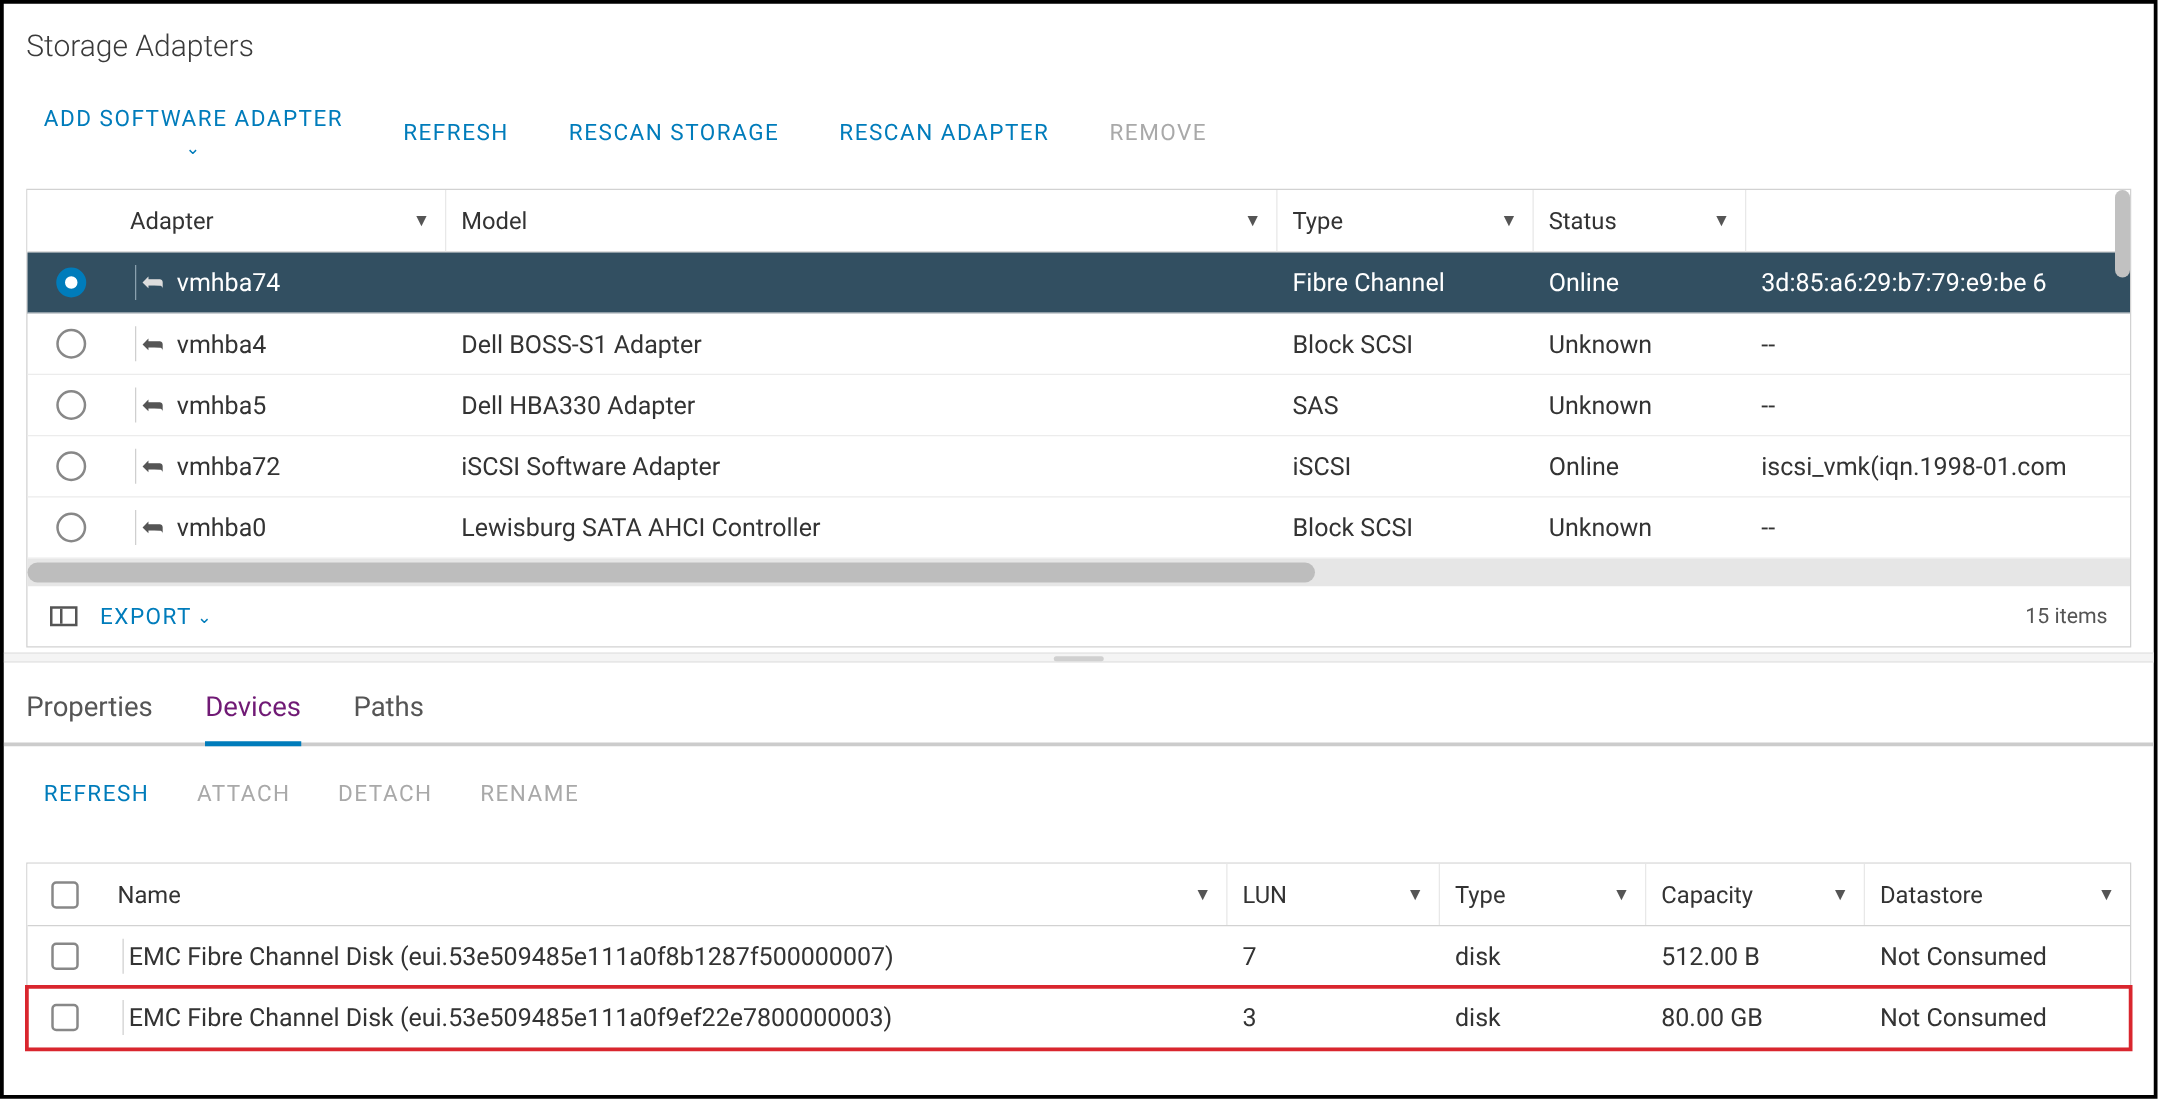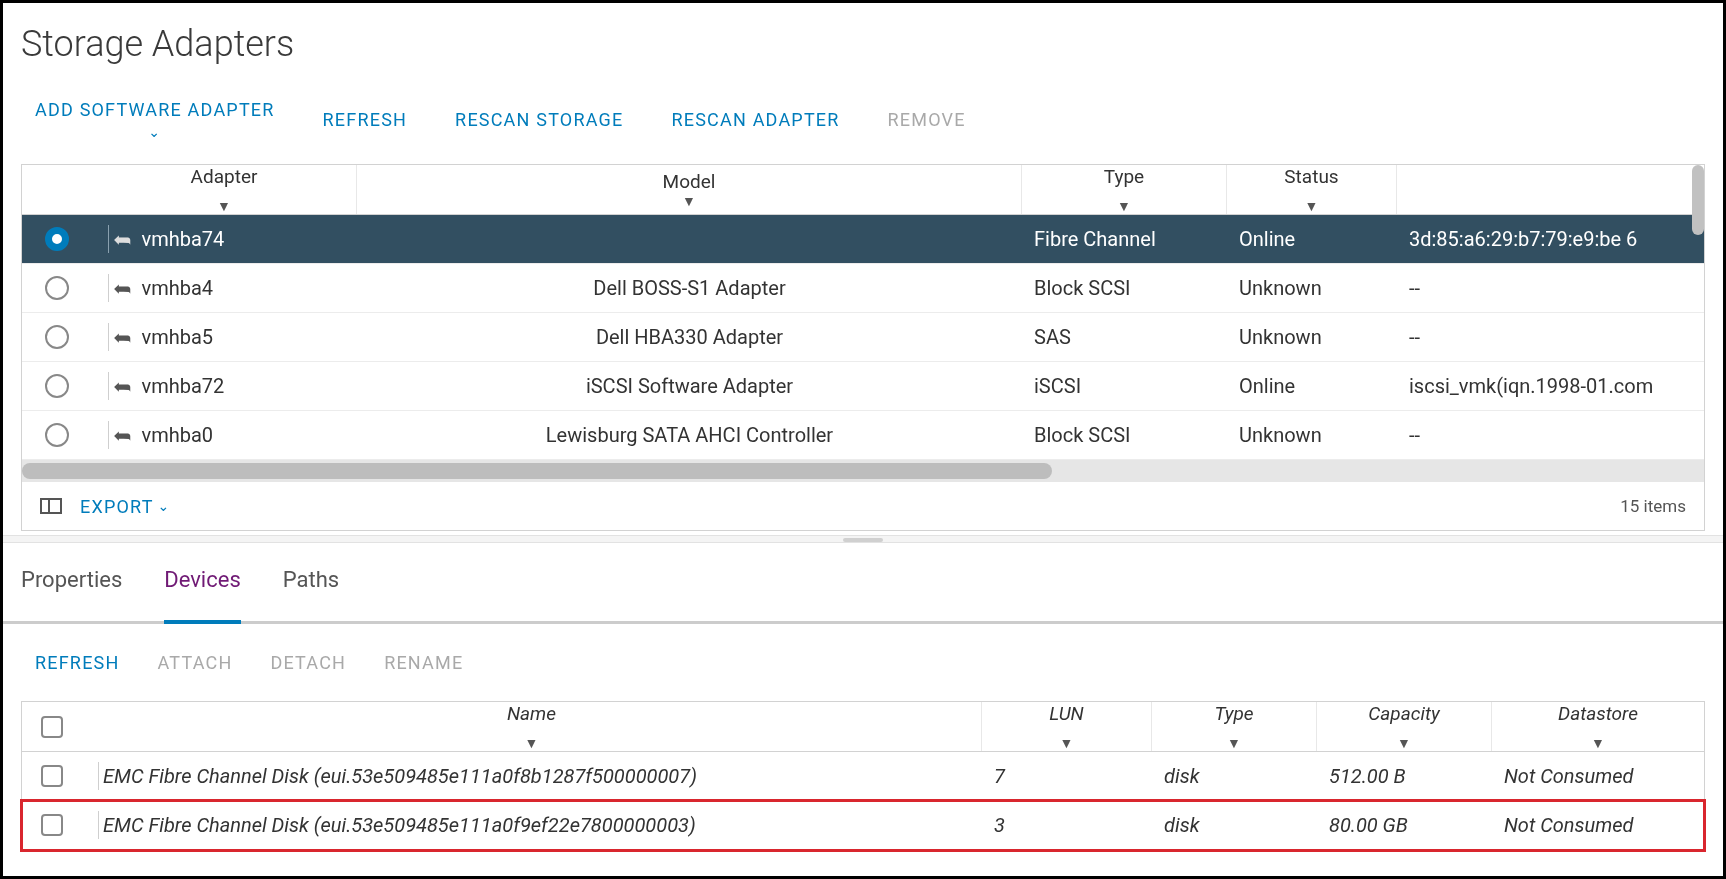--- a/index.html
+++ b/index.html
@@ -6,21 +6,21 @@
 body {
   font-family: -apple-system, BlinkMacSystemFont, "Segoe UI", Roboto, Helvetica, Arial, sans-serif;
   background: #fff;
   color: #333;
   width: 1726px;
   height: 879px;
   overflow: hidden;
   border: 3px solid #000;
 }
 .page-title {
-  font-size: 36px;
+  font-size: 24px;
   font-weight: 300;
   color: #3a3a3a;
   padding: 20px 18px 10px 18px;
 }
 .toolbar {
   display: flex;
   align-items: center;
   gap: 48px;
   padding: 24px 18px 24px 32px;
   font-size: 18px;
@@ -62,30 +62,29 @@
   color: #333;
   background: #fff;
 }
 .th {
   display: flex;
   align-items: center;
   justify-content: space-between;
   padding: 0 12px;
   border-right: 1px solid #e8e8e8;
   height: 100%;
-  flex-direction: column;
 }
 .th.noborder { border-right: none; }
 .filter-icon {
   font-size: 14px;
   color: #555;
 }
 .col-radio { width: 70px; flex: 0 0 70px; justify-content: center; }
 .col-adapter { width: 265px; flex: 0 0 265px; }
-.col-model   { width: 665px; flex: 0 0 665px; justify-content: center; }
+.col-model   { width: 665px; flex: 0 0 665px; }
 .col-type    { width: 205px; flex: 0 0 205px; }
 .col-status  { width: 170px; flex: 0 0 170px; }
 .col-ident   { flex: 1 1 auto; overflow: hidden; white-space: nowrap; }
 .trow {
   display: flex;
   align-items: center;
   height: 49px;
   border-bottom: 1px solid #ececec;
   font-size: 20px;
   color: #333;
@@ -188,40 +187,39 @@
   border-radius: 2px;
 }
 .tabs {
   display: flex;
   gap: 42px;
   padding: 24px 18px 0 18px;
   border-bottom: 3px solid #ccc;
   font-size: 22px;
 }
 .tab {
-  padding-bottom: 28px;
+  padding-bottom: 14px;
   color: #555;
   cursor: pointer;
   margin-bottom: -3px;
 }
 .tab.active {
   color: #701a75;
   border-bottom: 4px solid #007cbb;
 }
 .toolbar2 {
   display: flex;
   gap: 38px;
   padding: 28px 18px 28px 32px;
   font-size: 18px;
   letter-spacing: 1.2px;
 }
 .table2-wrap {
-  margin: 0 18px;
+  margin: 16px 18px;
   border: 1px solid #d2d2d2;
-  font-style: italic;
 }
 .col2-chk { width: 60px; flex: 0 0 60px; justify-content: center; }
 .col2-name { width: 900px; flex: 0 0 900px; }
 .col2-lun  { width: 170px; flex: 0 0 170px; }
 .col2-dtype{ width: 165px; flex: 0 0 165px; }
 .col2-cap  { width: 175px; flex: 0 0 175px; }
 .col2-ds   { flex: 1 1 auto; }
 .chk {
   width: 22px; height: 22px;
   border: 2px solid #888;

